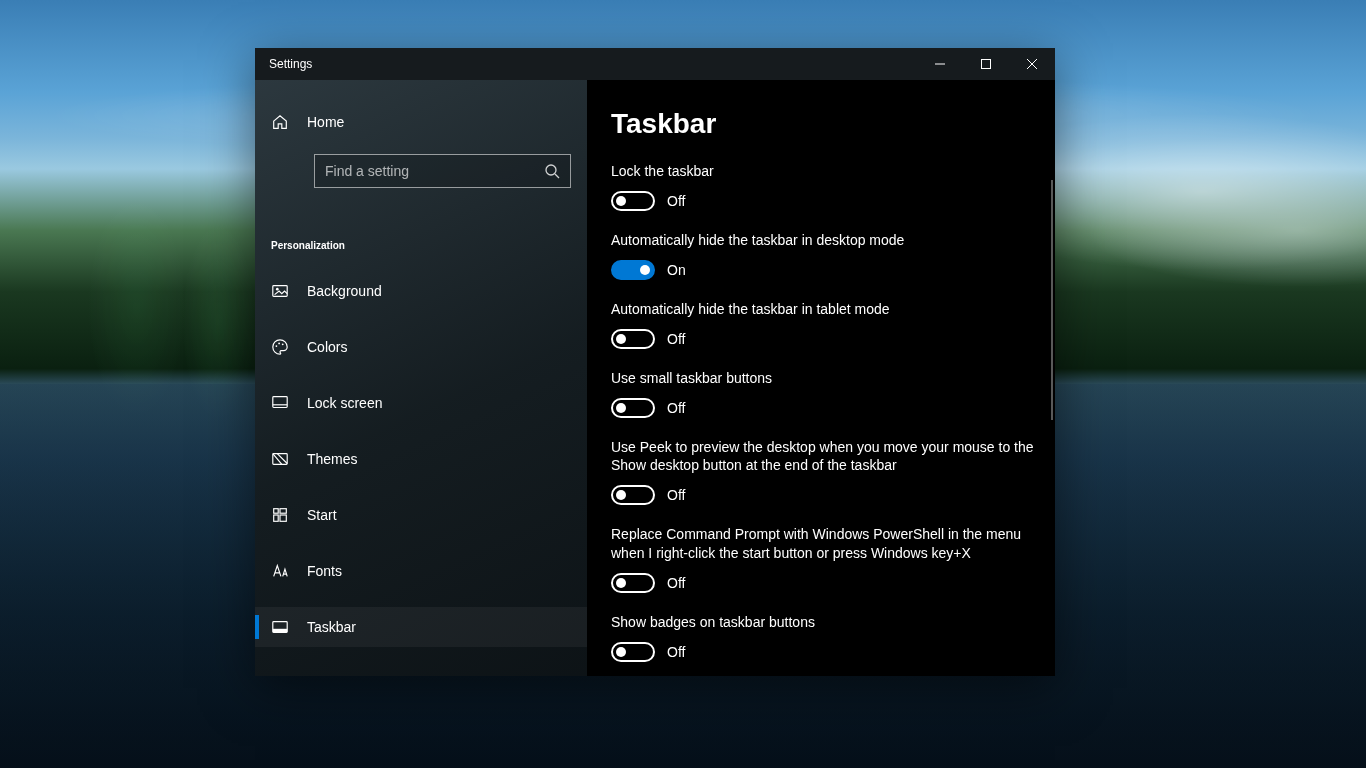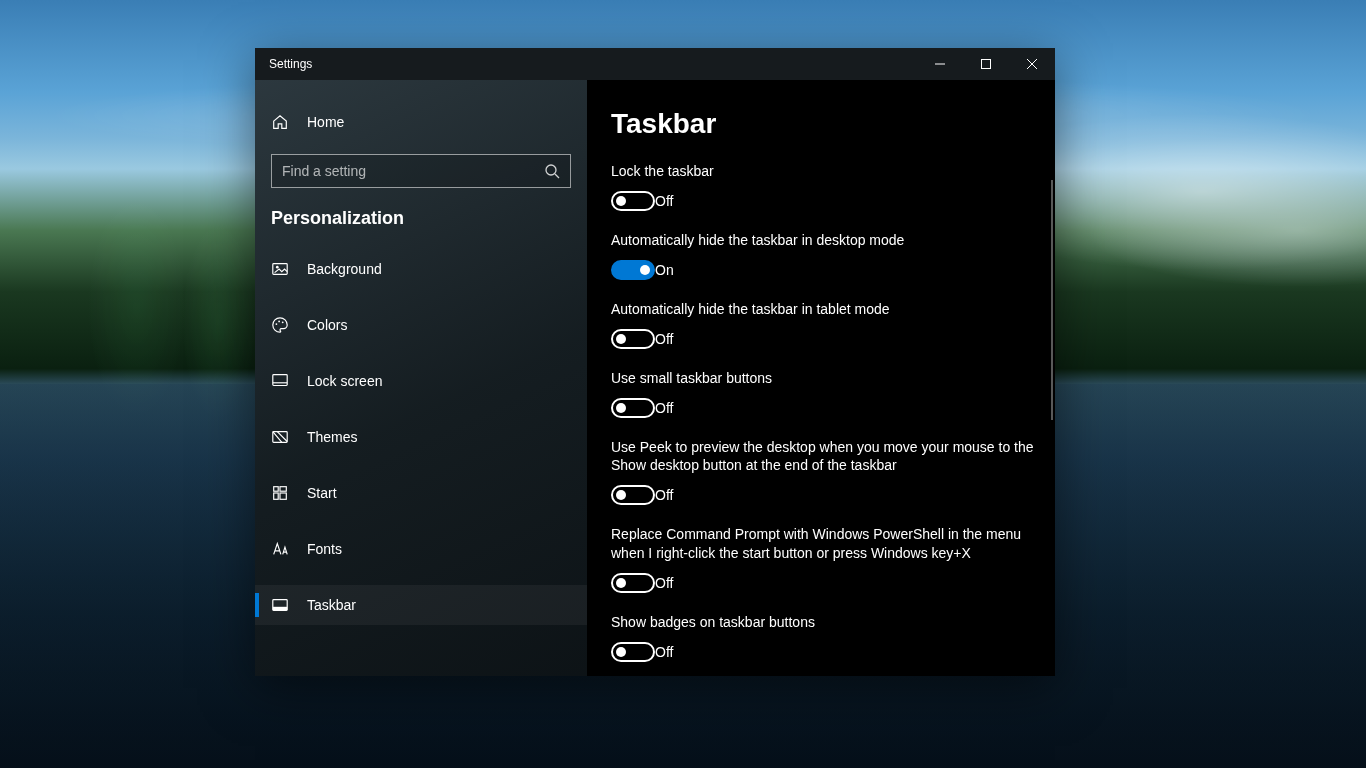--- a/index.html
+++ b/index.html
@@ -90,58 +90,58 @@
   }
   .nav-home { margin-bottom: 12px; margin-top:10px; }
   .nav-item.active::before {
     content: ""; position: absolute; left: 0; top: 8px; bottom: 8px; width: 4px;
     background: #0078d4;
   }
   .nav-item.active { background: rgba(255,255,255,.05); }
   .nav-icon { width: 18px; height: 18px; display: inline-flex; align-items:center; justify-content:center; }
   .nav-icon svg { width: 18px; height: 18px; stroke: #fff; fill: none; stroke-width: 1.3; }
 
-  .search-wrap { padding: 0 16px 14px 16px; }
+  .search-wrap { padding: 0 16px 14px 16px; margin-left: 43px; }
   .search {
     display:flex; align-items:center;
     height: 34px;
     border: 1px solid rgba(255,255,255,.55);
     background: rgba(0,0,0,.15);
     padding: 0 10px;
   }
   .search input {
     flex:1; background:transparent; border:none; outline:none;
     color:#fff; font-size:14px;
   }
   .search input::placeholder{color:rgba(255,255,255,.65);}
   .search-icon{width:16px;height:16px;}
   .search-icon svg{width:16px;height:16px;stroke:rgba(255,255,255,.8);fill:none;stroke-width:1.3;}
 
   .category-header{
     padding: 6px 33px 14px 16px;
-    font-size:18px; font-weight:600;
+    font-size:10px; font-weight:600;margin-top:32px;
   }
   .nav-list{display:flex;flex-direction:column; gap:16px; padding-top:6px;}
 
   
   .content {
     flex:1; background:#000; color:#fff;
     padding: 18px 0 0 24px;
     overflow:hidden; position:relative;
   }
   .content h1{
     font-size:28px; font-weight:600; margin:10px 0 22px 0;
   }
   .scroll-indicator{
     position:absolute; right:2px; top:100px; width:2px; height:240px;
     background:rgba(255,255,255,.35);
   }
   .setting{margin-bottom:20px; max-width:430px;}
   .setting-label{font-size:14px; margin-bottom:10px; line-height:1.35;}
-  .toggle-row{display:flex;align-items:center;gap:0;}
+  .toggle-row{display:flex;align-items:center;gap:12px;}
   .toggle{
     width:44px;height:20px;border-radius:10px;
     border:2px solid #fff; position:relative;
     background:transparent;
   }
   .toggle .knob{
     position:absolute; width:10px;height:10px;border-radius:50%;
     background:#fff; top:3px; left:3px;
   }
   .toggle.on{background:#0078d4;border-color:#0078d4;}

